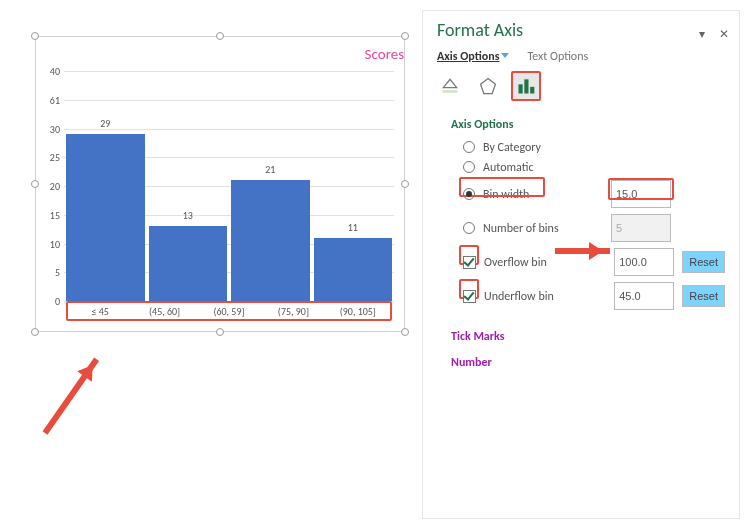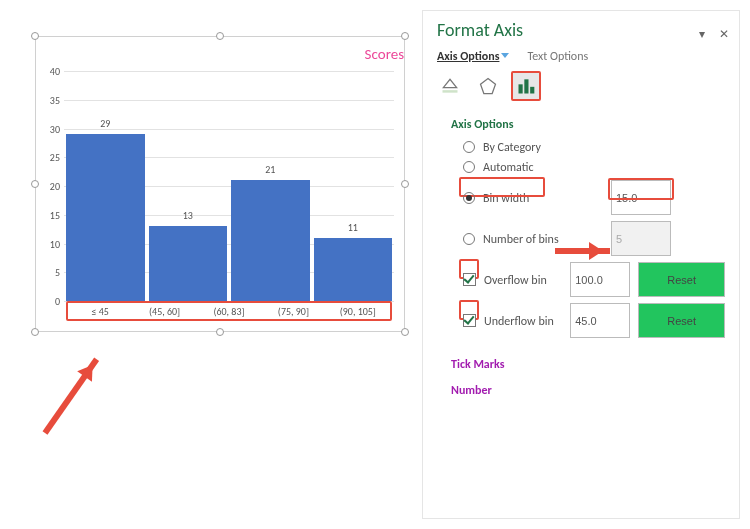--- a/index.html
+++ b/index.html
@@ -255,33 +255,33 @@
     content: "";
     position: absolute;
     left: 2px; top: -1px;
     width: 4px; height: 8px;
     border-right: 2px solid #227447;
     border-bottom: 2px solid #227447;
     transform: rotate(40deg);
   }
   .field {
     width: 60px;
-    height: 35px;
+    height: 28px;
     border: 1px solid #bbb;
     padding: 0 4px;
     font-size: 11px;
     color: #555;
     background: #fff;
   }
   .field[disabled] { background: #f1f1f1; color: #aaa; }
   .reset-btn {
-    height: 35px;
-    padding: 0 28px;
+    height: 22px;
+    padding: 0 6px;
     border: 1px solid #bbb;
-    background: #22c55e;
+    background: #7dd3fc;
     font-size: 11px;
     color: #444;
     cursor: pointer;
   }
   .red-box {
     position: absolute;
     border: 2px solid #e74c3c;
     border-radius: 2px;
     pointer-events: none;
   }
@@ -314,21 +314,21 @@
       <div class="y-label" style="top: 172.5px;">10</div>
       <div class="grid-line" style="top: 143.75px;"></div>
       <div class="y-label" style="top: 143.75px;">15</div>
       <div class="grid-line" style="top: 115px;"></div>
       <div class="y-label" style="top: 115px;">20</div>
       <div class="grid-line" style="top: 86.25px;"></div>
       <div class="y-label" style="top: 86.25px;">25</div>
       <div class="grid-line" style="top: 57.5px;"></div>
       <div class="y-label" style="top: 57.5px;">30</div>
       <div class="grid-line" style="top: 28.75px;"></div>
-      <div class="y-label" style="top: 28.75px;">35</div>
+      <div class="y-label" style="top: 28.75px;">61</div>
       <div class="grid-line" style="top: 0px;"></div>
       <div class="y-label" style="top: 0px;">40</div>
       <div class="bars">
         <div class="bar-slot">
           <div class="bar-value">29</div>
           <div class="bar" style="height: 166.75px;"></div>
         </div>
         <div class="bar-slot">
           <div class="bar-value">13</div>
           <div class="bar" style="height: 74.75px;"></div>
@@ -340,21 +340,21 @@
         <div class="bar-slot">
           <div class="bar-value">11</div>
           <div class="bar" style="height: 63.25px;"></div>
         </div>
       </div>
     </div>
 
   <div class="x-axis">
       <div class="x-label">≤ 45</div>
       <div class="x-label">(45, 60]</div>
-      <div class="x-label">(60, 83]</div>
+      <div class="x-label">(60, 59]</div>
       <div class="x-label">(75, 90]</div>
       <div class="x-label">(90, 105]</div>
     </div>
 </div>
 
 <div class="arrow arrow1">
     <div class="arrow-body"></div>
   </div>
 
 <div class="panel">

